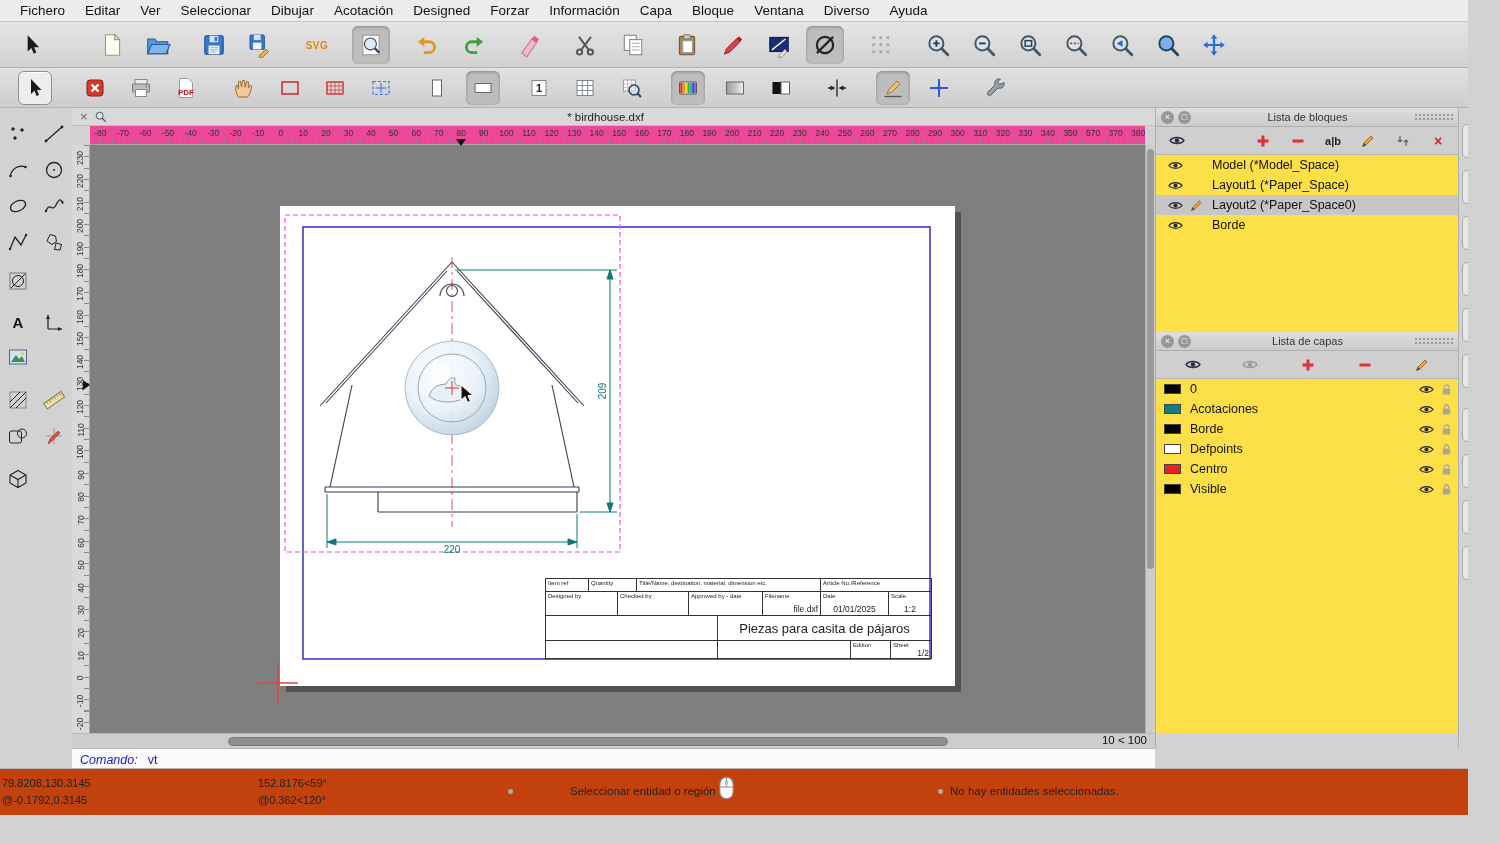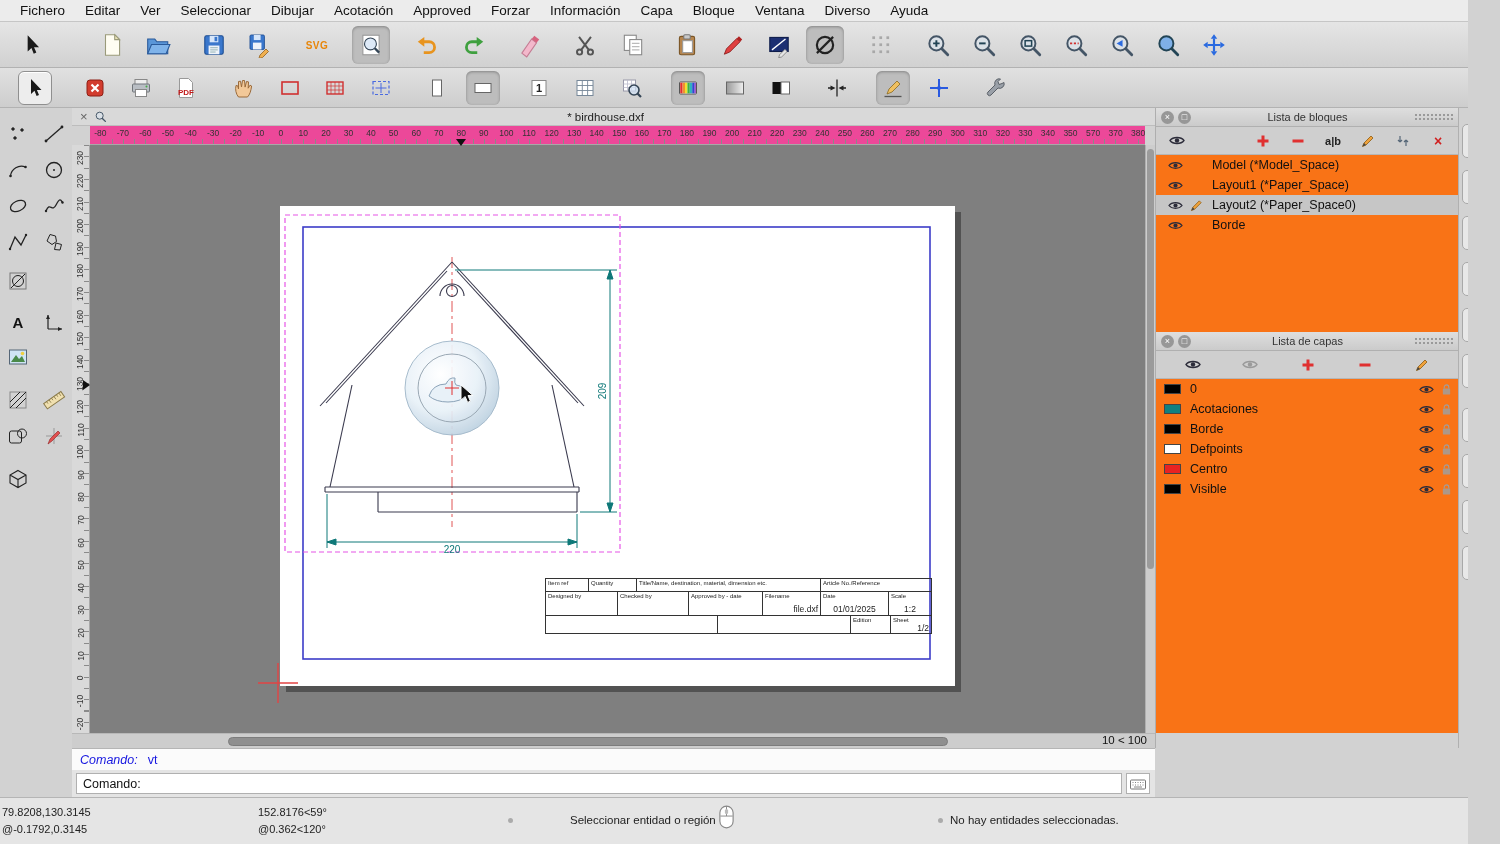--- a/index.html
+++ b/index.html
@@ -72,21 +72,21 @@
 #blocks-panel{top:0;height:224px}
 #layers-panel{top:224px;height:401px}
 .panel-header{height:19px;background:linear-gradient(#dedede,#cbcbcb);border-bottom:1px solid #b0b0b0;position:relative;display:flex;align-items:center;justify-content:center;font-size:11px;color:#333}
 .ph-btn{position:absolute;width:13px;height:13px;border-radius:50%;background:#979797;color:#fff;font-size:9px;line-height:12px;text-align:center;top:3px}
 .ph-grip{position:absolute;right:5px;top:5px;width:40px;height:9px;background-image:radial-gradient(#9a9a9a 1px,transparent 1.2px);background-size:4px 4px}
 .panel-toolbar{height:28px;background:#cfcfcf;border-bottom:1px solid #b6b6b6;display:flex;align-items:center;padding:0 6px;gap:5px}
 .panel-toolbar.spread{justify-content:space-between;padding:0 22px;gap:0}
 .pt-btn{width:30px;height:22px;display:flex;align-items:center;justify-content:center;border-radius:3px;font-size:11px;font-weight:bold;color:#222}
 .pt-flex{flex:1}
 .redx{color:#d02020;font-size:14px;font-weight:bold}
-.panel-list{background:#f97316;overflow:hidden}
+.panel-list{background:#fde047;overflow:hidden}
 #blocks-list{height:177px}
 #layers-list{height:354px}
 .blk-row{height:20px;display:flex;align-items:center;font-size:12.5px;color:#111}
 .blk-row .eye{margin-left:12px;color:#2c2c3a}
 .blk-row .pen-cell{margin-left:7px;visibility:hidden}
 .blk-row .blk-label{margin-left:9px}
 .blk-row.selected{background:#c6c6c6}
 .blk-row.selected .pen-cell{visibility:visible}
 .lyr-row{height:20px;display:flex;align-items:center;font-size:12.5px;color:#111;position:relative}
 .swatch{width:17px;height:10px;border:1px solid #444;margin-left:8px;flex:0 0 auto}
@@ -104,21 +104,21 @@
 .dock-btn{position:absolute;left:3px;width:34px;height:34px;background:#e8e8e8;border:1px solid #a8a8a8;border-radius:5px;display:flex;align-items:center;justify-content:center}
 
 #cmd-history{position:absolute;left:72px;top:748px;width:1083px;height:22px;background:#fbfbfb;border-top:1px solid #b5b5b5;display:flex;align-items:center;font-size:12.5px}
 #cmd-history .lbl{color:#1717e0;font-style:italic;margin-left:8px}
 #cmd-history .val{color:#1717e0;margin-left:10px}
 #cmd-row{position:absolute;left:72px;top:770px;width:1083px;height:27px;background:#e4e4e4;display:flex;align-items:center}
 #cmd-field{flex:1;height:21px;margin-left:4px;background:#fff;border:1px solid #b0b0b0;display:flex;align-items:center;font-size:12.5px;color:#111;padding-left:6px}
 #cmd-field input{border:none;outline:none;flex:1;font:inherit;height:100%;margin-left:4px;background:transparent}
 #kbd-btn{width:24px;height:21px;margin:0 5px 0 4px;background:#fff;border:1px solid #b0b0b0;display:flex;align-items:center;justify-content:center}
 
-#statusbar{position:absolute;left:0;top:797px;width:1500px;height:47px;background:#e5e5e5;border-top:1px solid #b5b5b5;font-size:11px;color:#222}
+#statusbar{position:absolute;left:0;top:768px;width:1500px;height:47px;background:#c2410c;border-top:1px solid #b5b5b5;font-size:11px;color:#222}
 #statusbar .s{position:absolute;white-space:nowrap}
 .sdot{position:absolute;width:5px;height:5px;border-radius:50%;background:#ababab}
 </style>
 </head>
 <body>
 
 <div id="app">
 
 <svg width="0" height="0" style="position:absolute">
   <defs>
@@ -151,21 +151,21 @@
 </svg>
 
 <div id="menubar">
 
 <span class="mi">Fichero</span>
       <span class="mi">Editar</span>
       <span class="mi">Ver</span>
       <span class="mi">Seleccionar</span>
       <span class="mi">Dibujar</span>
       <span class="mi">Acotación</span>
-      <span class="mi">Approved</span>
+      <span class="mi">Designed</span>
       <span class="mi">Forzar</span>
       <span class="mi">Información</span>
       <span class="mi">Capa</span>
       <span class="mi">Bloque</span>
       <span class="mi">Ventana</span>
       <span class="mi">Diverso</span>
       <span class="mi">Ayuda</span>
     </div>
 
 <div id="toolbar1">
@@ -801,20 +801,24 @@
       <div class="c" style="width:68px">Date</div>
       <div class="c last" style="width:42px">Scale</div>
     </div>
     <div class="row r3">
       <div class="c" style="width:72px"></div>
       <div class="c" style="width:71px"></div>
       <div class="c" style="width:74px"></div>
       <div class="c vright" style="width:58px">file.dxf</div>
       <div class="c vcenter" style="width:68px">01/01/2025</div>
       <div class="c last vcenter" style="width:42px">1:2</div>
+    </div>
+    <div class="row r4">
+      <div class="c" style="width:172px"></div>
+      <div class="c last title-cell" style="width:213px">Piezas para casita de pájaros</div>
     </div>
     <div class="row r5">
       <div class="c" style="width:172px"></div>
       <div class="c" style="width:133px"></div>
       <div class="c ed" style="width:40px">
             <span class="lab">Edition</span>
           </div>
       <div class="c last ed" style="width:40px">
             <span class="lab">Sheet</span>
             <span class="val">1/2</span>

